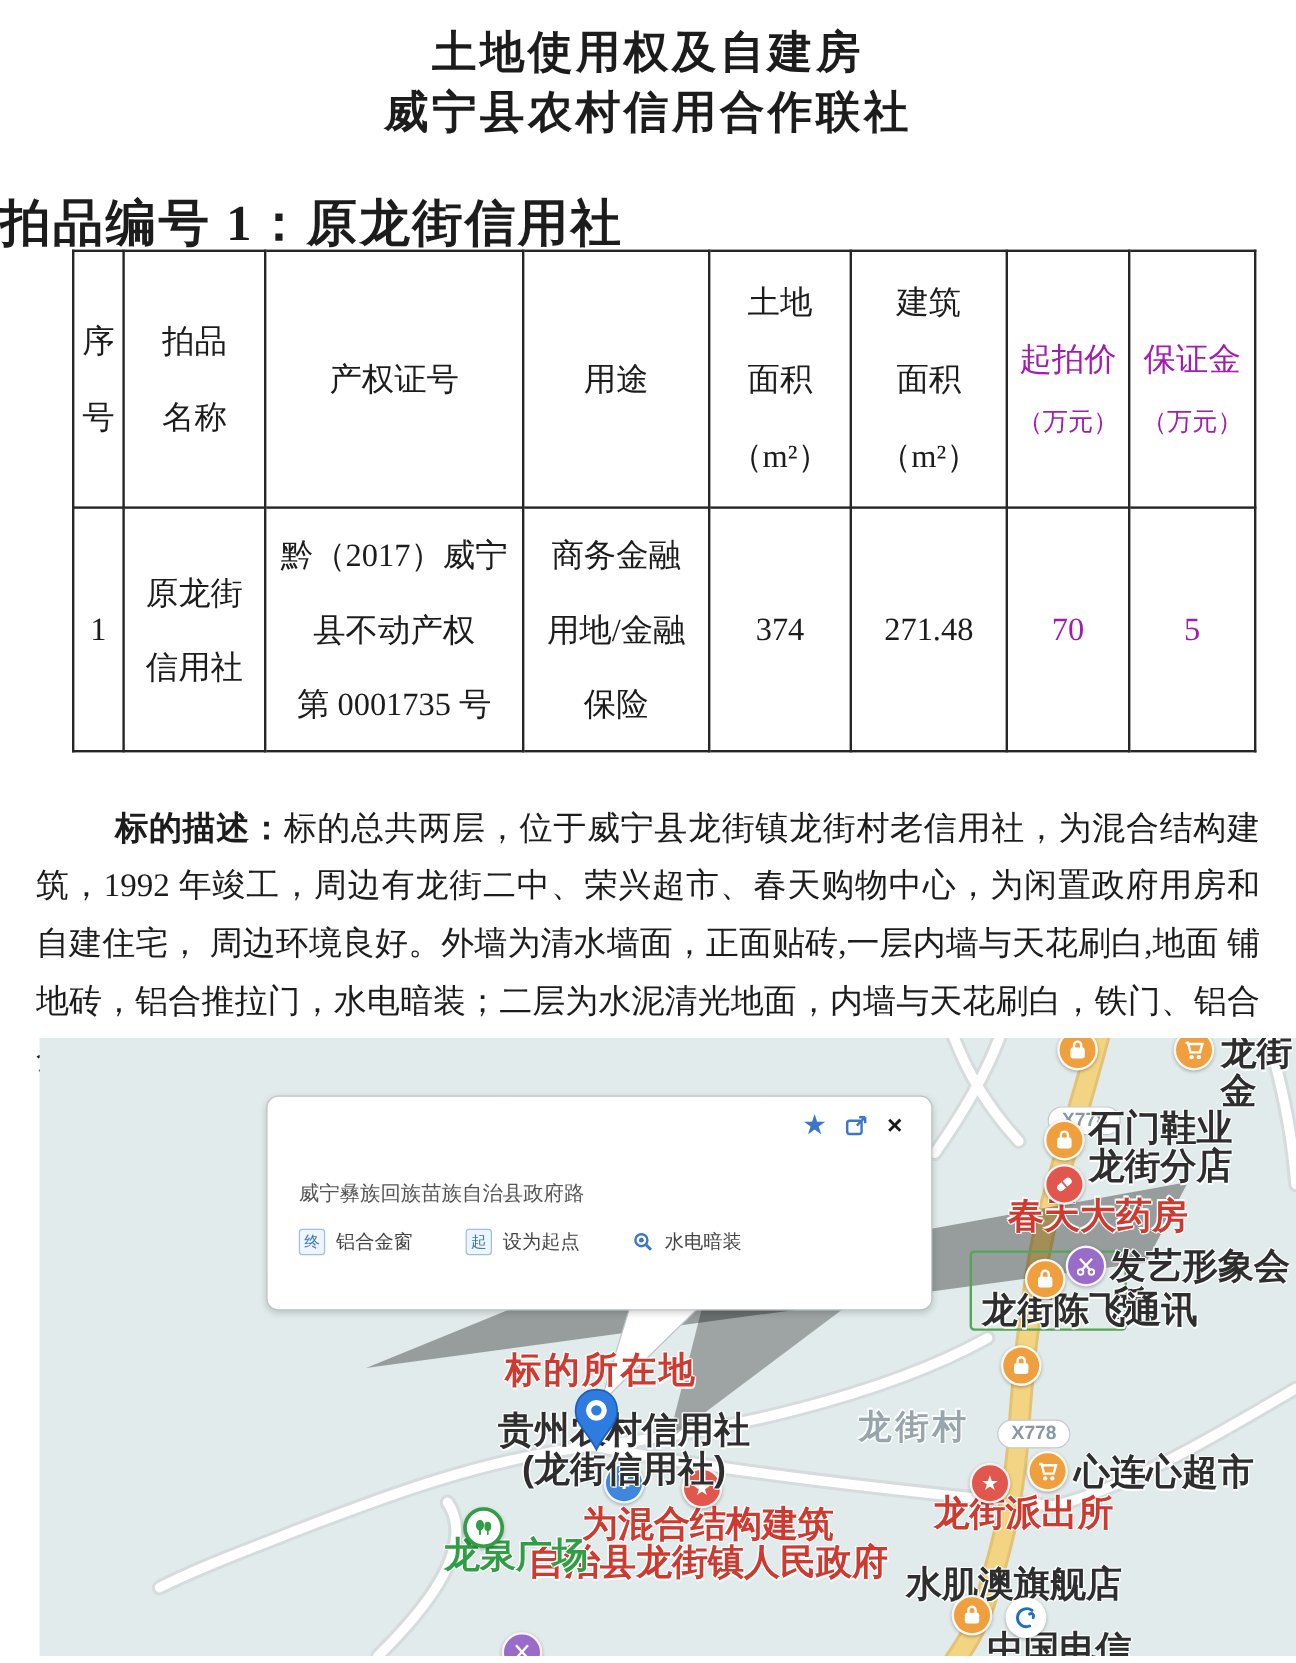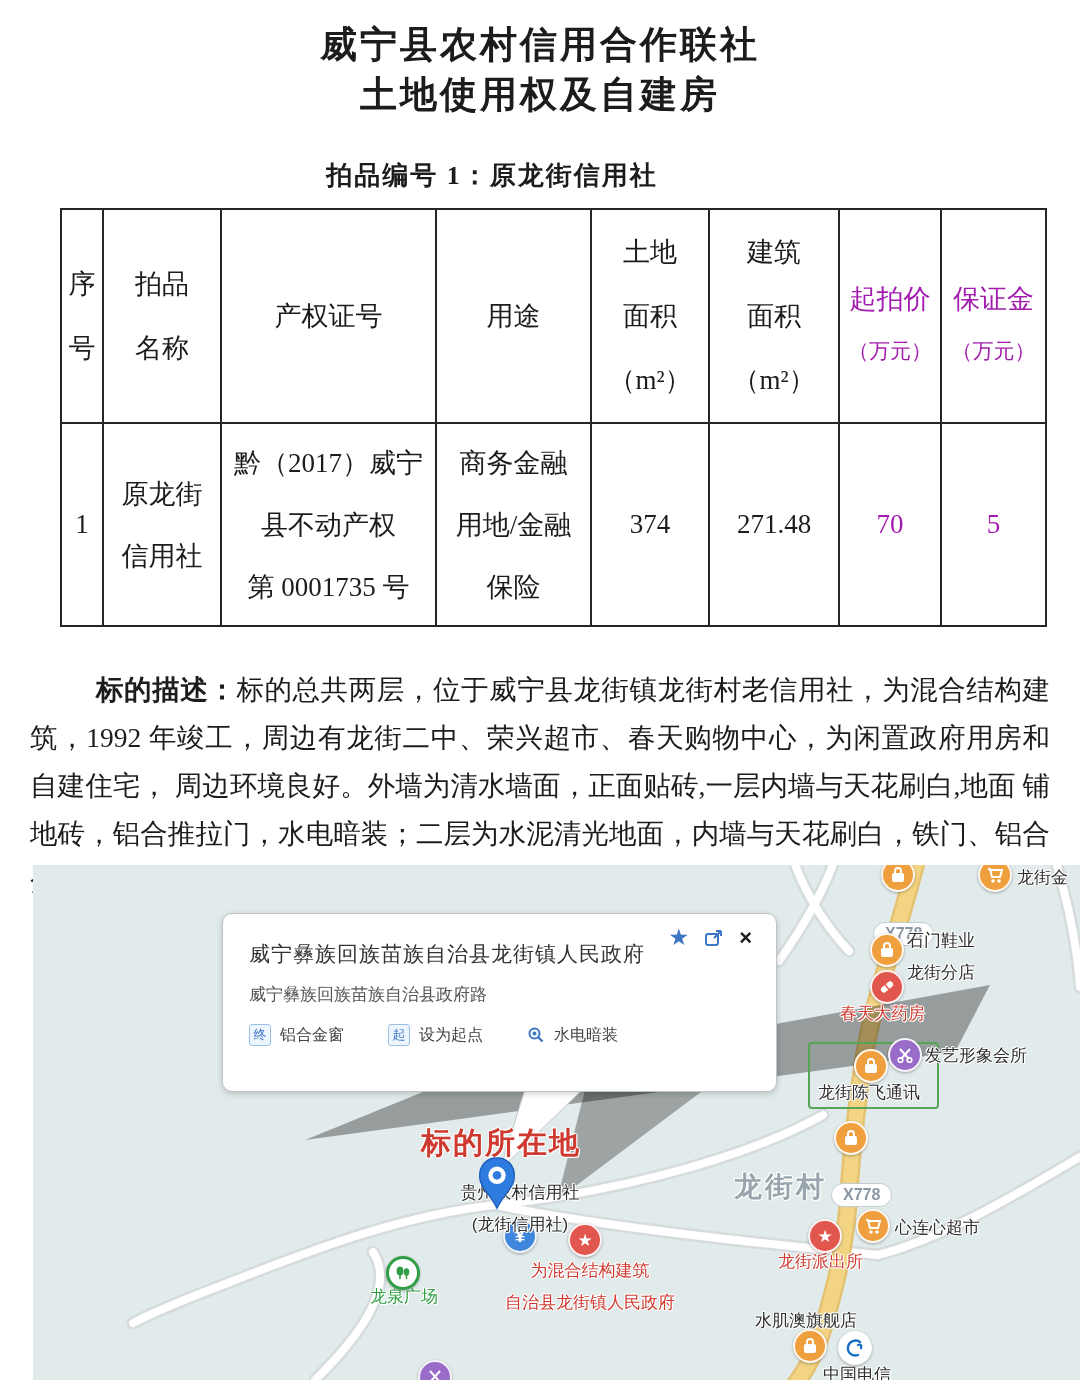--- a/index.html
+++ b/index.html
@@ -3,22 +3,22 @@
 <meta charset="utf-8">
 <style>
   html,body{margin:0;padding:0;}
   body{width:1080px;height:1386px;background:#fff;position:relative;
        font-family:"Liberation Serif","DejaVu Serif",serif;color:#1c1c1c;}
   .page{position:absolute;inset:0;overflow:hidden;background:#ffffff;}
 
   
   .doc-title{position:absolute;top:20px;left:0;width:1080px;text-align:center;
              font-weight:bold;font-size:37px;line-height:50px;letter-spacing:3px;}
-  .doc-heading{position:absolute;top:158px;left:0;width:984px;text-align:center;
-             font-weight:bold;font-size:26px;letter-spacing:2px;}
+  .doc-heading{position:absolute;top:158px;left:0;width:984px;
+             font-weight:bold;font-size:42px;letter-spacing:2px;}
 
   
   table.lot{position:absolute;left:60px;top:208px;width:985px;border-collapse:collapse;table-layout:fixed;}
   table.lot th,table.lot td{border:2px solid #262626;text-align:center;vertical-align:middle;
              font-weight:normal;font-size:27px;padding:0 4px;}
   table.lot thead tr{height:214px;}
   table.lot tbody tr{height:203px;}
   .ml{white-space:pre-line;line-height:64px;}
   td .ml{line-height:62px;}
   .hsub{display:block;font-size:21px;margin-top:6px;}
@@ -27,21 +27,21 @@
   
   .desc{position:absolute;left:30px;top:638px;width:1020px;font-size:27.5px;line-height:48px;
         text-align:justify;text-indent:66px;}
   .desc b{font-weight:bold;}
 
   
   .map{position:absolute;left:33px;top:865px;width:1047px;height:515px;background:#e2ebeb;overflow:hidden;}
   .map svg.base{position:absolute;left:0;top:0;z-index:0;}
   .halo{text-shadow:-1px 0 #fff,1px 0 #fff,0 -1px #fff,0 1px #fff,1px 1px #fff,-1px -1px #fff;}
   .lbl{position:absolute;z-index:3;font-family:"Liberation Sans","DejaVu Sans",sans-serif;
-       font-size:17px;font-weight:400;color:#2e2e2e;white-space:pre-line;line-height:32px;}
+       font-size:30px;font-weight:700;color:#2e2e2e;white-space:pre-line;line-height:32px;}
   .lbl.redl{color:#cf3a30;}
   .lbl.center{transform:translateX(-50%);text-align:center;}
   .lbl.greenl{color:#2f9e44;}
   .area-lbl{font-size:28px;color:#99a5ac;letter-spacing:3px;font-weight:600;}
   .big-red{font-size:30px;font-weight:bold;letter-spacing:2px;}
   .poi{position:absolute;z-index:4;width:34px;height:34px;border-radius:50%;box-sizing:border-box;
        display:flex;align-items:center;justify-content:center;transform:translate(-50%,-50%);
        border:2px solid rgba(255,255,255,.92);box-shadow:0 1px 3px rgba(0,0,0,.3);}
   .poi.orange{background:#f09f3f;} .poi.redi{background:#e2574d;}
   .poi.purple{background:#9a6cc9;} .poi.bluei{background:#3f86dd;}
@@ -69,22 +69,22 @@
   .p-icons{position:absolute;top:12px;right:24px;display:flex;gap:15px;align-items:center;}
   .p-star{color:#3d76c4;font-size:23px;line-height:1;cursor:pointer;}
   .p-close{color:#1a1a1a;font-size:22px;font-weight:bold;line-height:1;cursor:pointer;}
 </style>
 </head>
 <body>
 
 <div class="page">
 
   <div class="doc-title">
+    <div>土地使用权及自建房</div>
     <div>威宁县农村信用合作联社</div>
-    <div>土地使用权及自建房</div>
   </div>
   <div class="doc-heading">拍品编号 1：原龙街信用社</div>
 
   <table class="lot">
     <colgroup>
       <col style="width:42px">
         <col style="width:118px">
         <col style="width:215px">
         <col style="width:155px">
       <col style="width:118px">
@@ -254,40 +254,39 @@
           <line x1="14" y1="3" x2="5" y2="13" stroke="#fff" stroke-width="2"></line>
         </svg>
     </div>
 
     <div class="lbl halo" style="left:984px;top:-3px;">龙街金</div>
     <div class="lbl halo" style="left:874px;top:60px;">石门鞋业
 龙街分店</div>
     <div class="lbl halo redl" style="left:807px;top:133px;">春天大药房</div>
     <div class="lbl halo" style="left:892px;top:175px;">发艺形象会所</div>
     <div class="lbl halo" style="left:785px;top:212px;">龙街陈飞通讯</div>
-    <div class="lbl halo area-lbl" style="left:701px;top:308px;font-family:Liberation Mono, monospace;">龙街村</div>
+    <div class="lbl halo area-lbl" style="left:682px;top:308px;">龙街村</div>
     <div class="lbl halo" style="left:862px;top:347px;">心连心超市</div>
     <div class="lbl halo redl" style="left:745px;top:381px;">龙街派出所</div>
     <div class="lbl halo" style="left:722px;top:440px;">水肌澳旗舰店</div>
     <div class="lbl halo" style="left:790px;top:494px;">中国电信</div>
     <div class="lbl halo center" style="left:487px;top:312px;z-index:5;">贵州农村信用社
 (龙街信用社)</div>
     <div class="lbl halo redl center" style="left:557px;top:390px;">为混合结构建筑
 自治县龙街镇人民政府</div>
     <div class="lbl halo greenl" style="left:337px;top:416px;">龙泉广场</div>
     <div class="lbl halo redl big-red" style="left:388px;top:262px;">标的所在地</div>
 
     <svg class="pin" viewBox="0 0 40 56">
       <path d="M20,2 C9,2 2,10 2,21 C2,32 12,38 20,54 C28,38 38,32 38,21 C38,10 31,2 20,2 Z" fill="#2e7ce0" stroke="#1d5fbd" stroke-width="1.5"></path>
       <circle cx="20" cy="20" r="9" fill="#ffffff"></circle>
       <circle cx="20" cy="20" r="4.5" fill="#2e7ce0"></circle>
     </svg>
 
     <div class="popup">
-      <div class="p-title">威宁彝族回族苗族自治县龙街镇人民政府</div>
       <div class="p-addr">威宁彝族回族苗族自治县政府路</div>
       <div class="p-actions">
         <span class="action">
           <span class="abadge">终</span>
           <span>铝合金窗</span>
         </span>
         <span class="action">
           <span class="abadge">起</span>
           <span>设为起点</span>
         </span>

